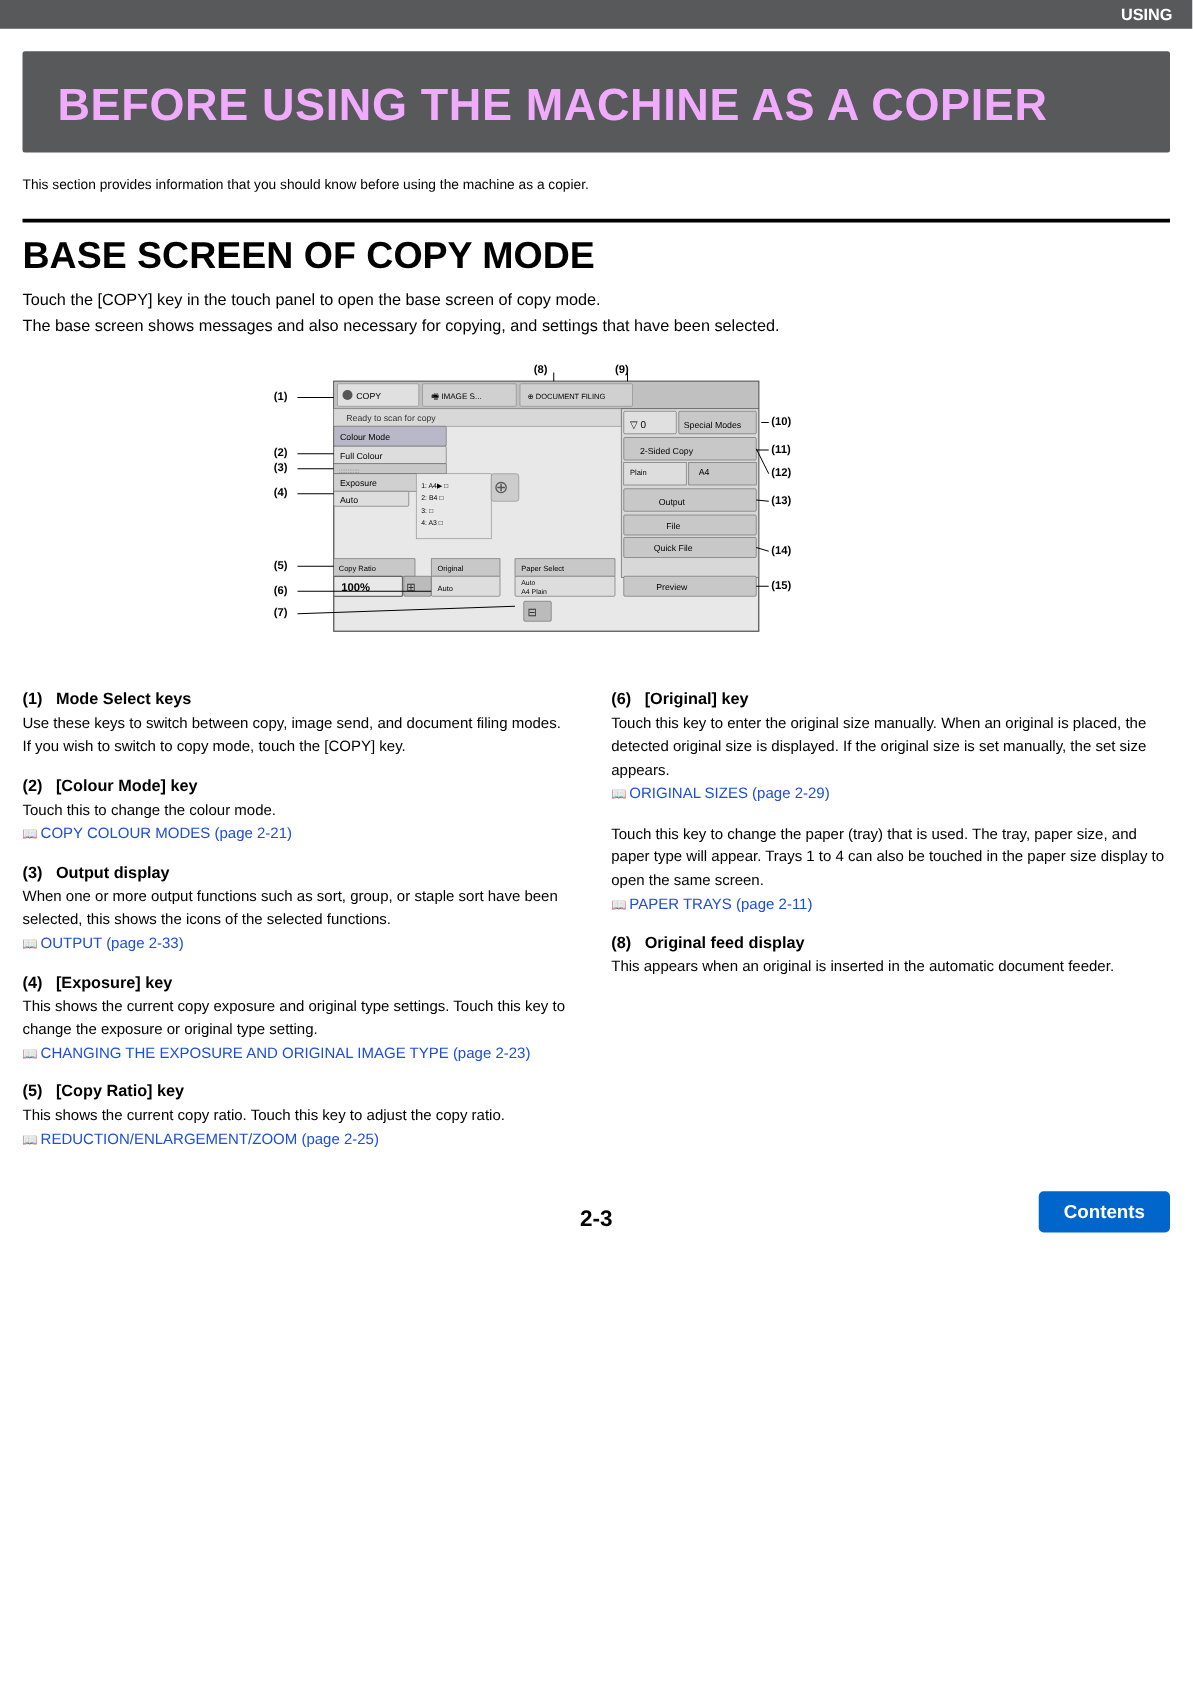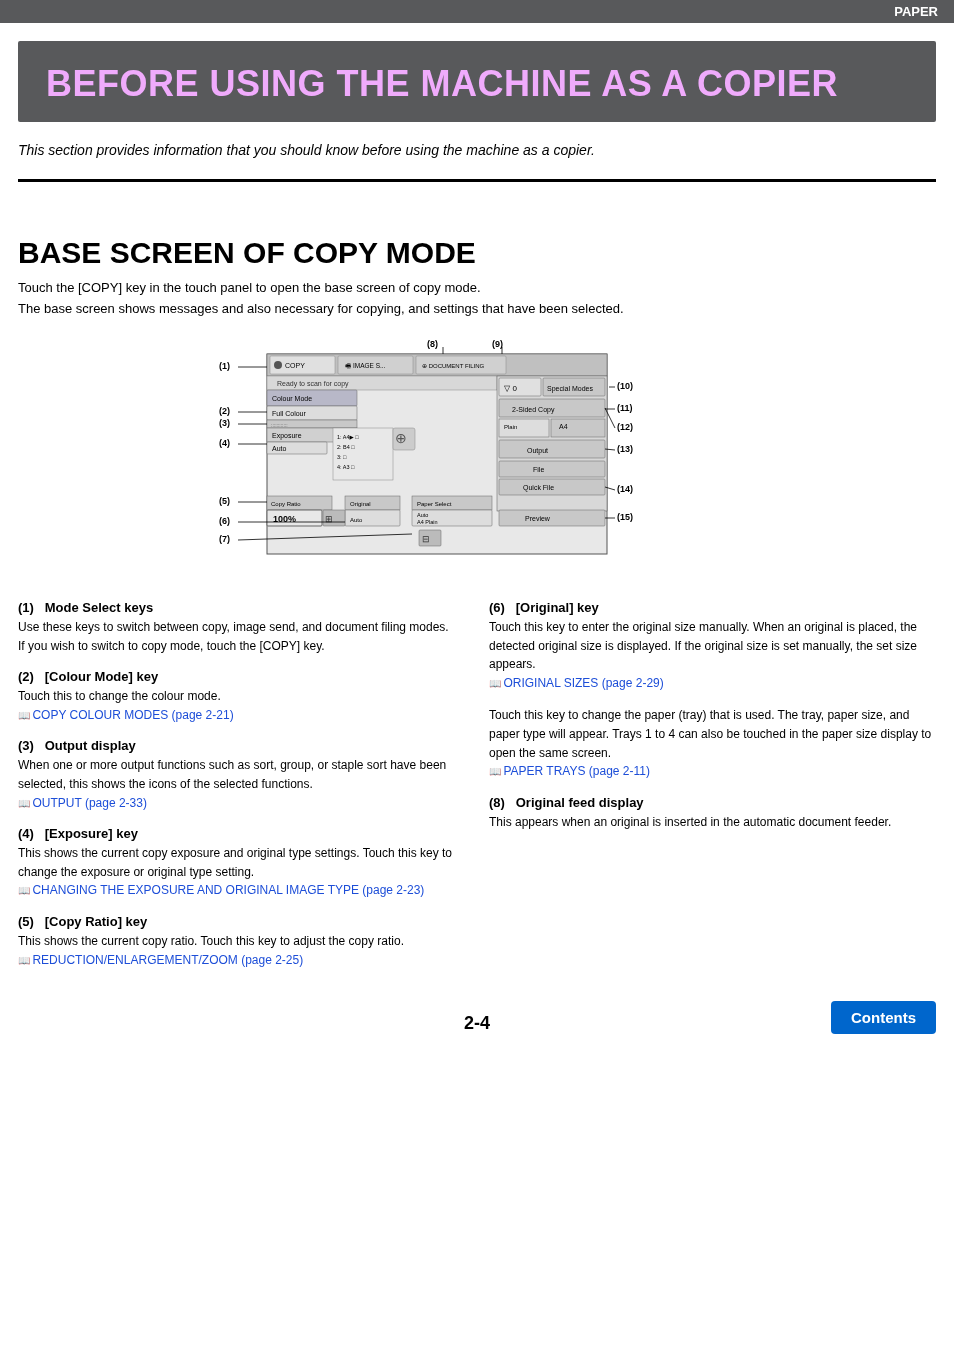--- a/index.html
+++ b/index.html
@@ -34,41 +34,39 @@
       color: #f0abfc;
       font-size: 36px;
       font-weight: 900;
       line-height: 1.15;
       letter-spacing: 0.5px;
     }
 
     
     .intro-text {
       margin: 18px 18px 0 18px;
-      font-size: 14px;
+      font-size: 11px;
       line-height: 1.5;
-      font-style: italic;
     }
 
     
     .section-divider {
       border-top: 3px solid #000;
       margin: 18px 18px 0 18px;
     }
 
     
     .base-screen-section {
       margin: 0 18px;
       padding: 10px 0 0 0;
     }
     .base-screen-section h2 {
       font-size: 30px;
       font-weight: 900;
       margin-bottom: 8px;
-      margin-top: 44px;
     }
     .base-screen-desc {
       font-size: 13px;
       line-height: 1.6;
       margin-bottom: 14px;
     }
 
     
     .diagram-container {
       position: relative;
@@ -140,21 +138,21 @@
       border-radius: 4px;
       text-decoration: none;
       display: inline-block;
       cursor: pointer;
     }
   </style>
 </head>
 <body>
 
 <div class="header-bar">
-  <span>PAPER</span>
+  <span>USING</span>
 </div>
 
 <div class="title-section">
   <h1>BEFORE USING THE MACHINE AS A COPIER</h1>
 </div>
 
 <div class="intro-text">
   <p>This section provides information that you should know before using the machine as a copier.</p>
 </div>
 
@@ -375,17 +373,17 @@
       <div class="body-text">
         This appears when an original is inserted in the automatic document feeder.
       </div>
     </div>
 
   </div>
 </div>
 
 <div class="page-footer">
   <div style="flex:1"></div>
-  <div class="page-number">2-4</div>
+  <div class="page-number">2-3</div>
   <div style="flex:1; text-align:right;">
     <span class="contents-btn">Contents</span>
   </div>
 </div>
 
 </body></html>

